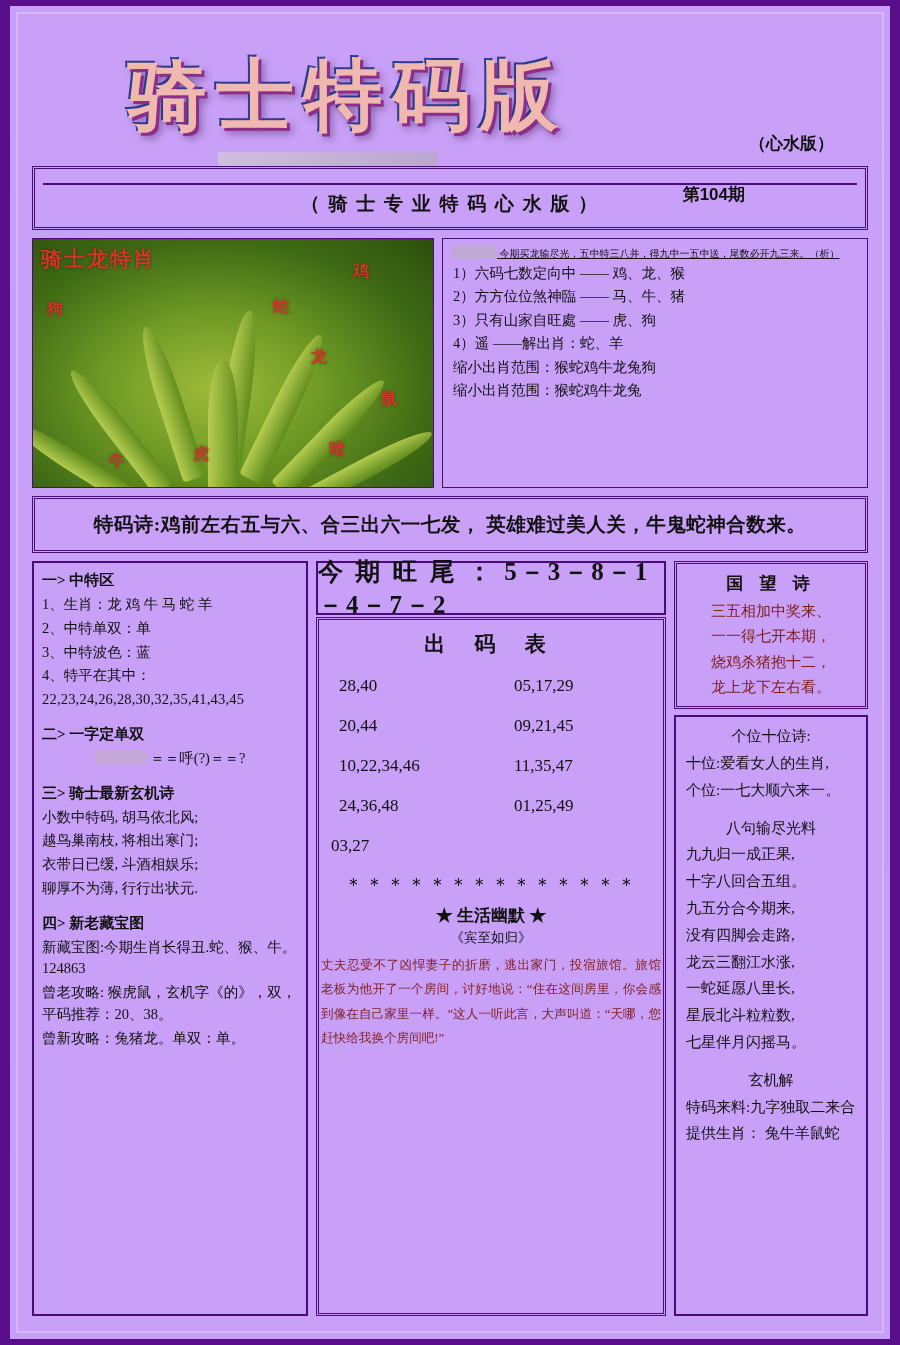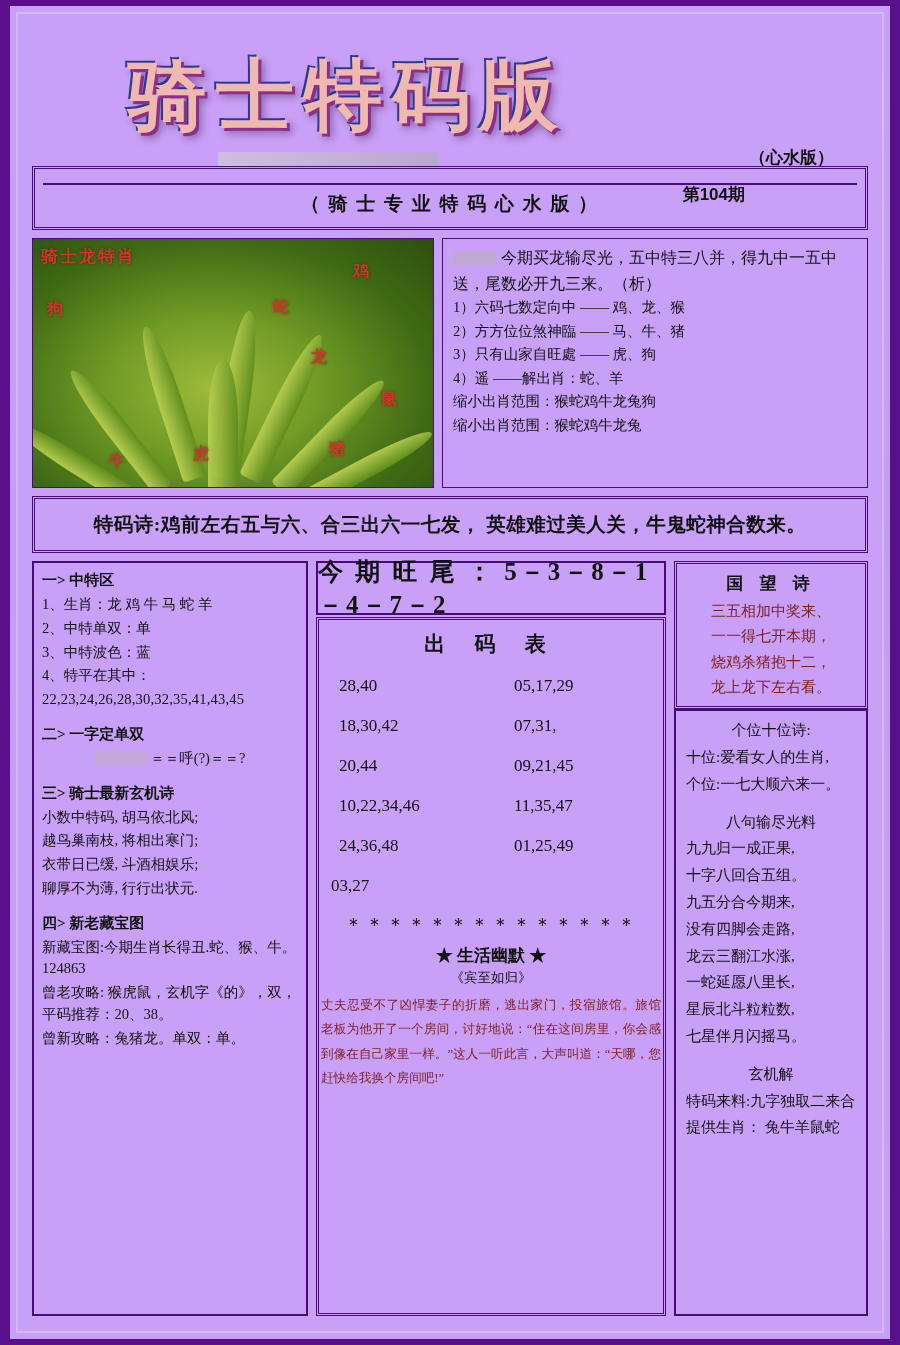--- a/index.html
+++ b/index.html
@@ -36,21 +36,21 @@
     font-size:78px;
     letter-spacing:10px;
     color:#f0b9b0;
     text-shadow:
       3px 3px 0 #8d2f8a,
       -2px -2px 0 #2b3a8c,
       5px 5px 8px rgba(40,10,60,.45);
     white-space:nowrap;
   }
   .sub-right{
-    position:absolute;right:48px;top:132px;
+    position:absolute;right:48px;top:118px;
     font-size:17px;font-weight:bold;color:#111;
   }
   .smudge{
     position:absolute;left:200px;top:138px;width:220px;height:34px;
     background:linear-gradient(90deg,#cfc3dd,#b9a7cb);
     opacity:.85;
   }
 
   
   .hdr-band{
@@ -89,50 +89,50 @@
     position:absolute;background:linear-gradient(90deg,#b9cf52,#5f8c1c);
     transform-origin:50% 100%;
     border-radius:50% 50% 4px 4px;
     opacity:.95;
   }
   .ph-txt{
     position:absolute;color:#d4342a;font-weight:bold;font-size:16px;
     text-shadow:0 0 3px rgba(0,0,0,.4);
   }
   .ph-title{
-    position:absolute;left:8px;top:6px;color:#d4342a;font-weight:bold;font-size:17px;
+    position:absolute;left:8px;top:6px;color:#d4342a;font-weight:bold;font-size:21px;
     letter-spacing:2px;text-shadow:0 0 3px rgba(0,0,0,.45);
   }
   .pred{
     flex:1;border:1px solid #4a0a78;background:#c9a0f7;
     padding:6px 10px 4px 10px;box-sizing:border-box;
     font-size:14.5px;line-height:1.62;color:#111;
   }
-  .pred .head{font-size:16px;line-height:1.6;}
+  .pred .head{font-size:10px;line-height:1.6;text-decoration:underline;}
   .pred .blk{display:inline-block;width:44px;height:14px;background:#bfa8d2;vertical-align:-2px;}
 
   
   .poem{
     margin:8px 14px 0 14px;
     border:3px double #4a0a78;
     background:#c9a0f7;
     padding:12px 10px;
     font-size:19.5px;font-weight:bold;color:#111;
     letter-spacing:.5px;
     text-align:center;
   }
 
   
   .cols{
     display:flex;margin:8px 14px 0 14px;gap:8px;
     height:755px;
   }
   .colL{width:276px;border:2px solid #4a0a78;background:#c9a0f7;padding:6px 8px;box-sizing:border-box;}
   .colM{width:350px;display:flex;flex-direction:column;gap:2px;}
-  .colR{flex:1;display:flex;flex-direction:column;}
+  .colR{flex:1;display:flex;flex-direction:column;gap:6px;}
 
   .colL h4{margin:2px 0 4px 0;font-size:15px;font-weight:bold;color:#111;}
   .colL p{margin:2px 0;font-size:14.5px;line-height:1.5;color:#111;}
   .nums{font-family:"Liberation Serif",serif;font-size:14.5px;line-height:1.5;letter-spacing:.2px;}
   .redsmudge{display:inline-block;width:52px;height:15px;background:#c6a8d8;vertical-align:-2px;}
 
   .wangwei{
     border:2px solid #4a0a78;background:#c9a0f7;height:50px;
     display:flex;align-items:center;justify-content:center;
     font-size:25px;font-weight:bold;letter-spacing:3px;color:#111;
@@ -252,24 +252,20 @@
     </div>
 
     <div class="colM">
       <div class="wangwei">今 期 旺 尾 ： 5－3－8－1－4－7－2</div>
       <div class="codebox">
         <div class="ct">出 码 表</div>
         <div class="code-rows">
           <div class="r">
             <div class="a">28,40</div>
             <div class="b">05,17,29</div>
-          </div>
-          <div class="r">
-            <div class="a">18,30,42</div>
-            <div class="b">07,31,</div>
           </div>
           <div class="r">
             <div class="a">20,44</div>
             <div class="b">09,21,45</div>
           </div>
           <div class="r">
             <div class="a">10,22,34,46</div>
             <div class="b">11,35,47</div>
           </div>
           <div class="r">

